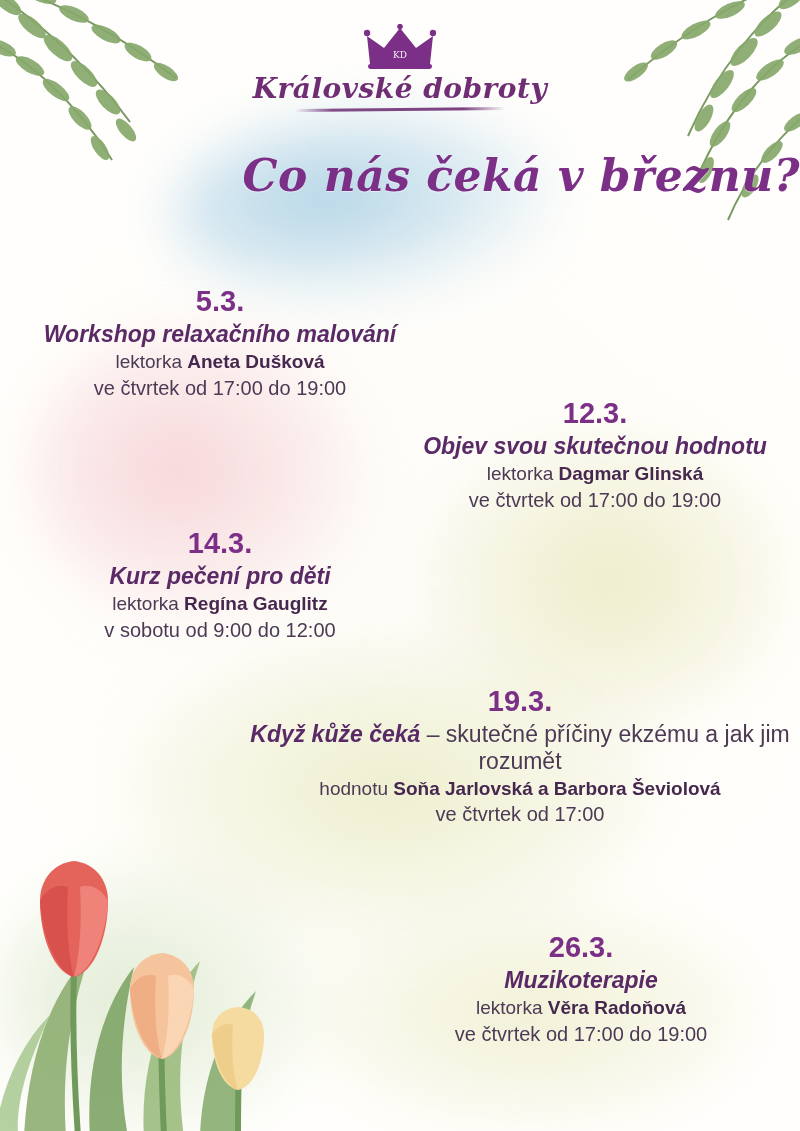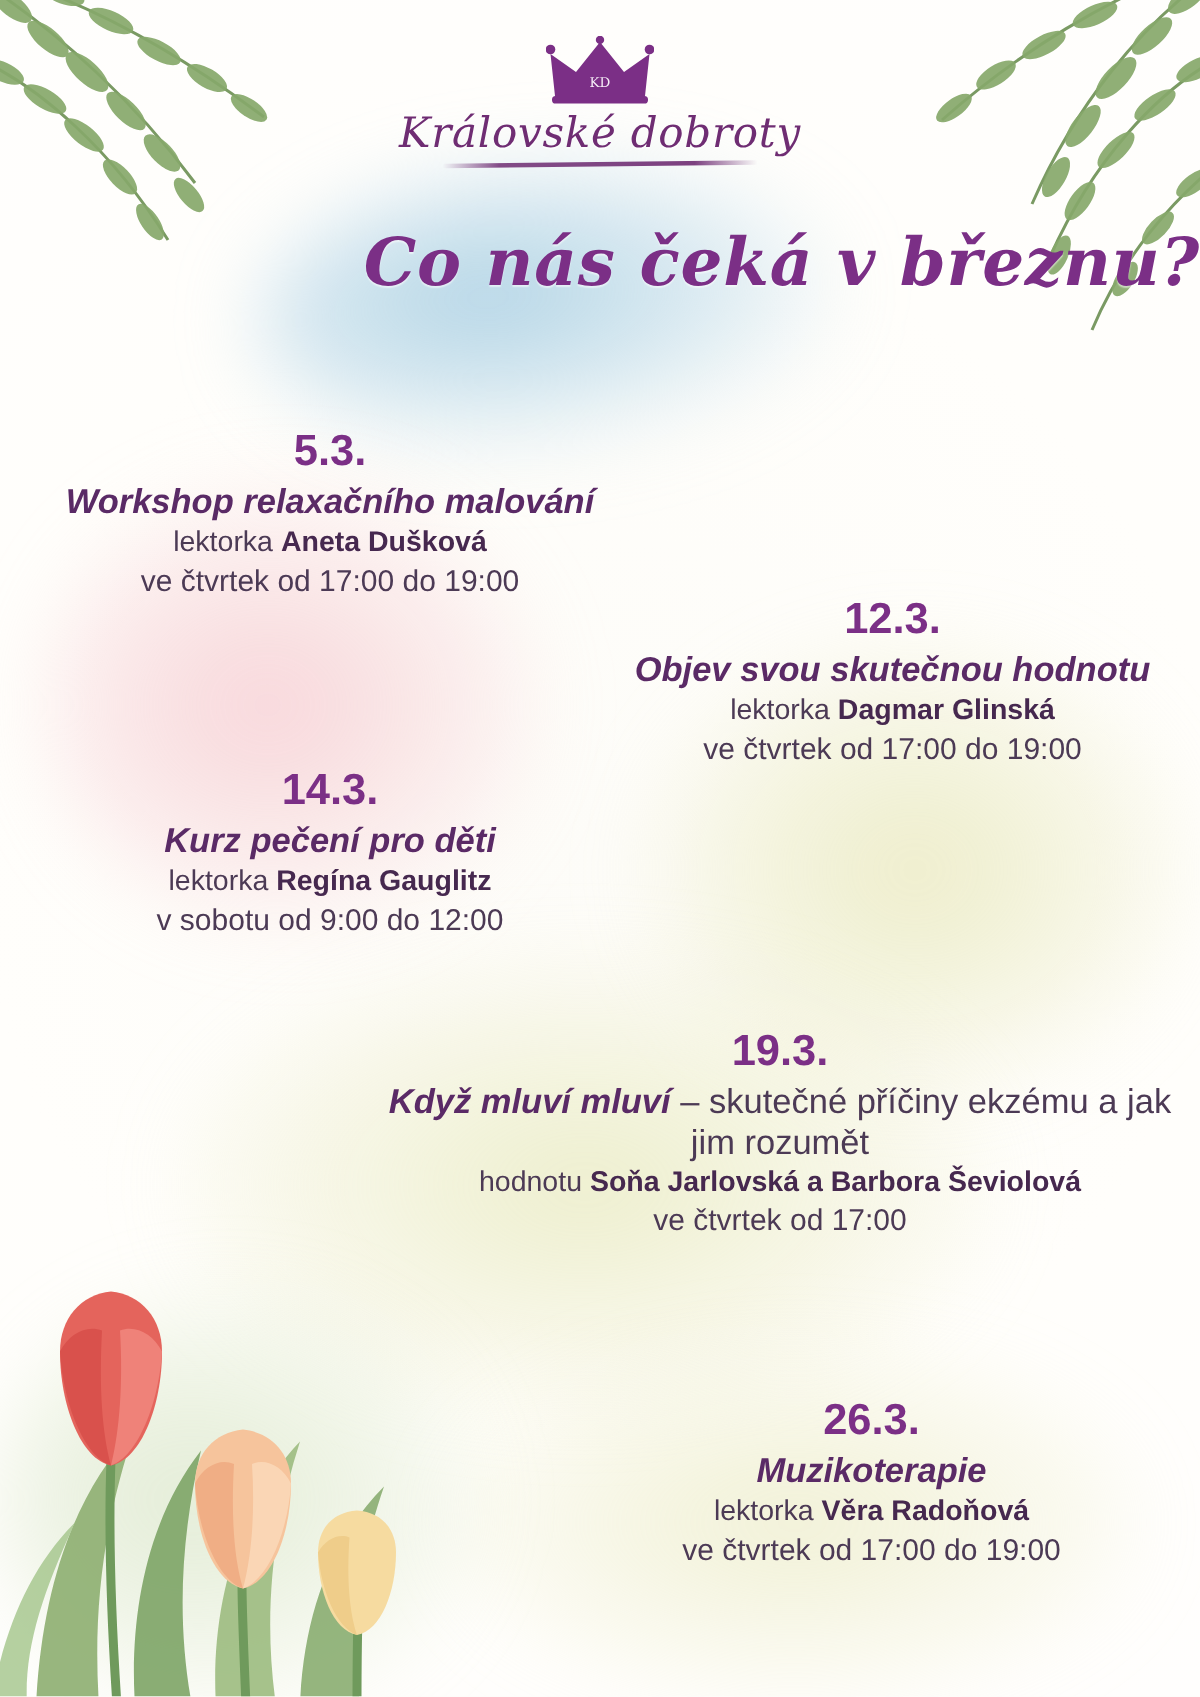--- a/index.html
+++ b/index.html
@@ -84,20 +84,21 @@
   }
   .crown-icon { display: block; margin: 0 auto; }
   .brand-name {
     margin-top: 2px;
     font-family: "DejaVu Serif", serif;
     font-style: italic;
     font-size: 28px;
     letter-spacing: 0.5px;
     color: #6f2d73;
     text-shadow: 0 1px 0 rgba(255,255,255,0.6);
+    font-weight: bold;
   }
   .brand-underline {
     width: 210px; height: 3px;
     margin: 3px auto 0;
     background: linear-gradient(90deg, rgba(111,45,115,0) 0%, rgba(111,45,115,0.85) 18%, rgba(111,45,115,0.9) 80%, rgba(111,45,115,0) 100%);
     border-radius: 3px;
     transform: rotate(-0.6deg);
   }
 
   
@@ -150,21 +151,21 @@
   }
   .event .lecturer b { font-weight: bold; color: #46284f; }
   .event .time {
     font-size: 20px;
     color: #4c3a55;
     line-height: 1.25;
   }
 
   .ev-1 { left: 40px;  top: 286px; width: 360px; text-align: center; }
   .ev-2 { left: 400px; top: 398px; width: 390px; text-align: center; }
-  .ev-3 { left: 42px;  top: 512px; width: 356px; text-align: center; }
+  .ev-3 { left: 42px;  top: 528px; width: 356px; text-align: center; }
   .ev-4 { left: 250px; top: 686px; width: 540px; text-align: center; }
   .ev-5 { left: 372px; top: 932px; width: 418px; text-align: center; }
 
   .ev-1 .date { text-align: center; }
   .ev-2 .date { text-align: center; }
   .ev-3 .date { text-align: center; }
   .ev-4 .date { text-align: center; }
   .ev-5 .date { text-align: center; }
 </style>
 </head>
@@ -277,21 +278,21 @@
       <div class="lecturer">
         <span>lektorka</span>
         <b>Regína Gauglitz</b>
       </div>
       <div class="time">v sobotu od 9:00 do 12:00</div>
     </div>
 
     <div class="event ev-4">
       <div class="date">19.3.</div>
       <div class="ev-title">
-        <span>Když mluví mluví</span>
+        <span>Když kůže čeká</span>
         <span class="plain">– skutečné příčiny ekzému a jak jim rozumět</span>
       </div>
       <div class="lecturer">
         <span>hodnotu</span>
         <b>Soňa Jarlovská a Barbora Ševiolová</b>
       </div>
       <div class="time">ve čtvrtek od 17:00</div>
     </div>
 
     <div class="event ev-5">

